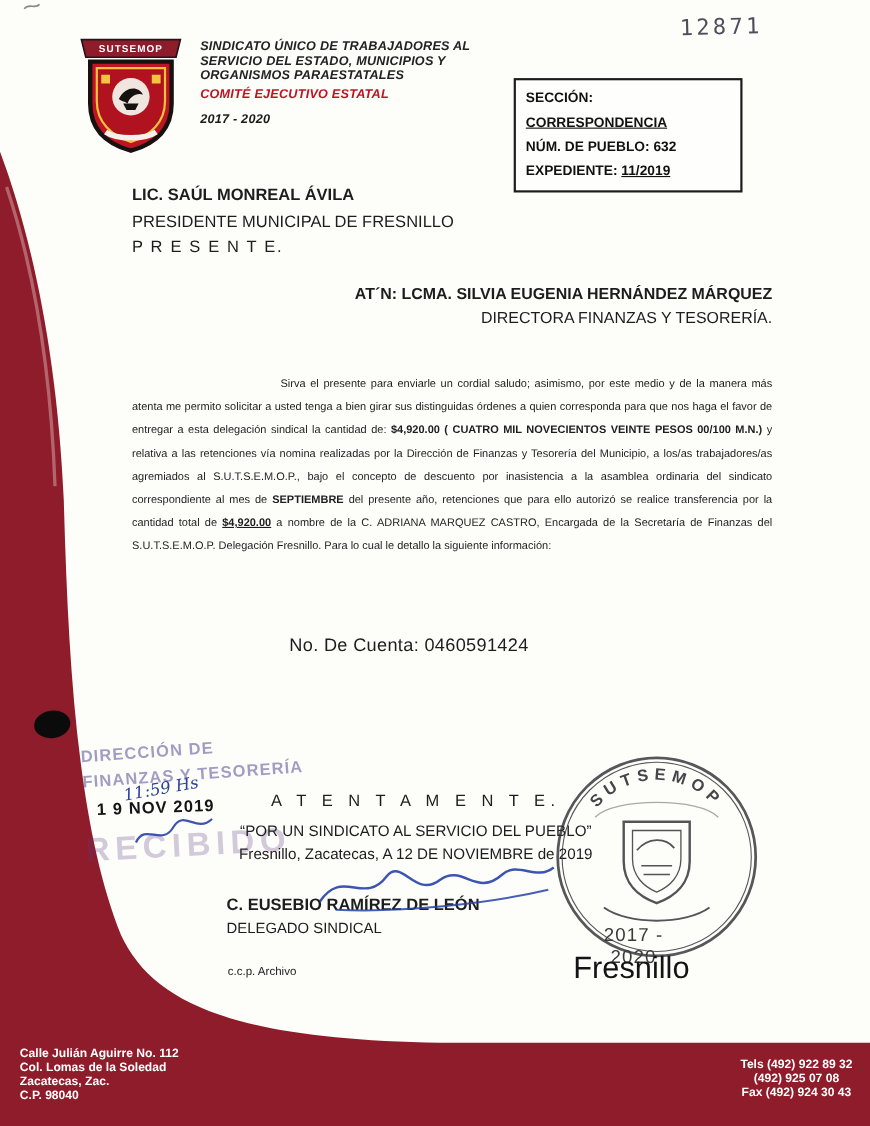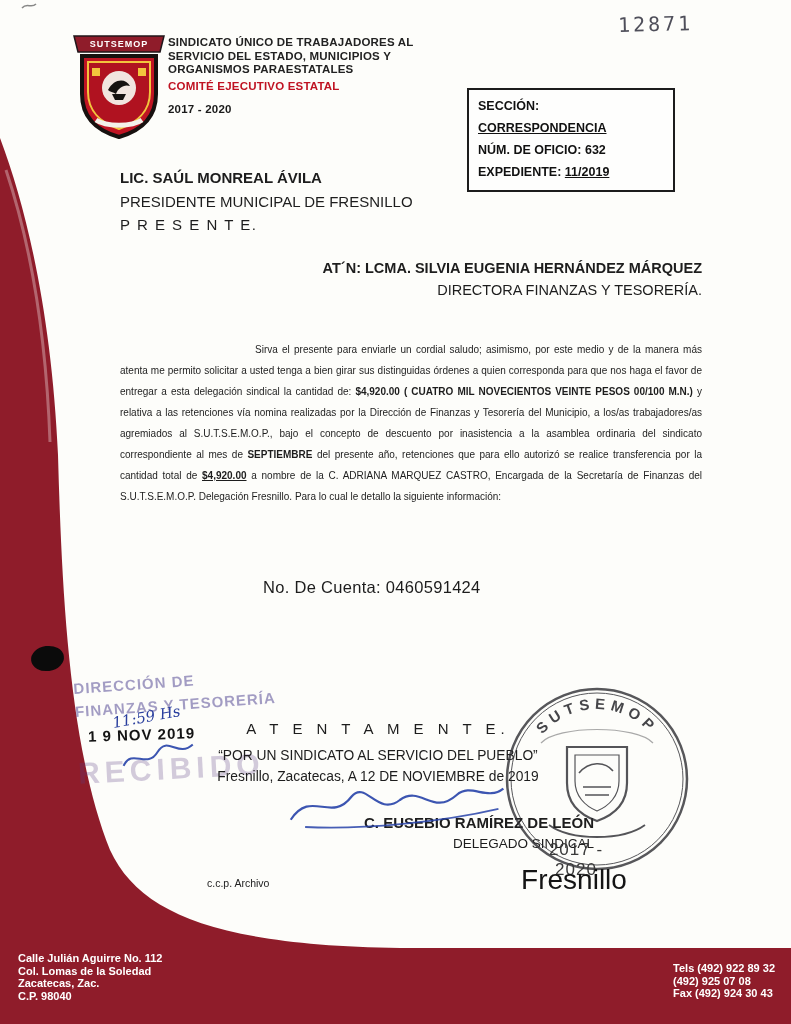--- a/index.html
+++ b/index.html
@@ -6,26 +6,26 @@
   .page{
     position:relative;width:791px;height:1024px;margin:0 auto;
     background:#fdfdfa;overflow:hidden;
     font-family:"Liberation Sans",sans-serif;color:#1d1d1d;
   }
   .bg-svg{position:absolute;left:0;top:0;width:791px;height:1024px;z-index:0;}
   .abs{position:absolute;z-index:2;}
 
   
   .logo{left:66px;top:28px;width:106px;height:114px;}
-  .org-block{left:168px;top:36px;font-size:11.5px;font-weight:bold;line-height:13.5px;letter-spacing:.2px;color:#222;}
+  .org-block{left:182px;top:36px;font-size:11.5px;font-weight:bold;line-height:13.5px;letter-spacing:.2px;color:#222;font-style:italic;}
   .org-block .committee{color:#bf1322;margin-top:3px;}
   .org-block .period{margin-top:10px;color:#1a1a1a;}
   .folio{left:618px;top:12px;font-family:"DejaVu Sans Mono",monospace;font-size:20px;color:#4f4f5a;letter-spacing:3px;transform:rotate(-1.5deg);}
 
-  .oficio-box{left:467px;top:88px;width:186px;border:2px solid #1c1c1c;padding:5px 9px 7px;
+  .oficio-box{left:467px;top:71px;width:186px;border:2px solid #1c1c1c;padding:5px 9px 7px;
     font-size:12.5px;font-weight:bold;line-height:22px;color:#111;background:rgba(255,255,255,.65);}
   .u{text-decoration:underline;}
 
   
   .recipient{left:120px;top:166px;font-size:15px;line-height:23.5px;}
   .recipient .r-name{font-weight:bold;}
   .recipient .r-presente{letter-spacing:1.5px;}
 
   .attention{right:89px;top:257px;text-align:right;font-size:14.5px;line-height:22px;}
   .attention .a1{font-weight:bold;}
@@ -42,33 +42,33 @@
     font-size:15px;transform:rotate(-10deg);}
   .stamp-date{left:88px;top:726px;font-weight:bold;font-size:15px;letter-spacing:1px;color:#141414;transform:rotate(-2deg);}
   .stamp-recibido{left:78px;top:752px;font-size:30px;font-weight:bold;color:#5a3c82;opacity:.26;
     letter-spacing:5px;transform:rotate(-3deg);}
 
   
   .closing{left:98px;top:720px;width:560px;text-align:center;}
   .closing .atent{font-size:15px;letter-spacing:5px;}
   .closing .slogan{font-size:13.8px;margin-top:11px;}
   .closing .pdate{font-size:13.8px;margin-top:6px;}
-  .signer{left:194px;top:814px;width:400px;text-align:right;}
+  .signer{left:206px;top:814px;width:400px;text-align:left;}
   .signer .s-name{font-weight:bold;font-size:15px;}
   .signer .s-title{font-size:13.5px;margin-top:5px;}
 
   .seal-svg{left:501px;top:683px;width:192px;height:192px;}
   .seal-period{left:528px;top:840px;width:96px;text-align:center;font-size:17px;color:#3a3a3a;letter-spacing:1px;}
   .seal-city{left:506px;top:864px;width:136px;text-align:center;font-size:28px;color:#141414;}
 
   .ccp{left:176px;top:877px;font-size:10.5px;color:#222;margin-left:31px;}
 
   
   .footer-address{left:18px;top:952px;color:#fff;font-size:11px;font-weight:bold;line-height:12.5px;z-index:3;}
-  .footer-phones{right:16px;top:962px;text-align:left;color:#fff;font-size:11px;font-weight:bold;line-height:12.5px;z-index:3;}
+  .footer-phones{right:16px;top:962px;text-align:center;color:#fff;font-size:11px;font-weight:bold;line-height:12.5px;z-index:3;}
 
   .hole-punch{left:31px;top:646px;width:33px;height:25px;background:#0b0b0b;border-radius:50%;transform:rotate(-8deg);z-index:3;}
 
   .scribble{z-index:3;}
 </style>
 </head>
 <body>
 
 <div class="page">
 
@@ -96,21 +96,21 @@
     <div>SERVICIO DEL ESTADO, MUNICIPIOS Y</div>
     <div>ORGANISMOS PARAESTATALES</div>
     <div class="committee">COMITÉ EJECUTIVO ESTATAL</div>
     <div class="period">2017 - 2020</div>
   </div>
 
   <div class="abs folio">12871</div>
 
   <div class="abs oficio-box">
     <div><span>SECCIÓN:</span> <span class="u">CORRESPONDENCIA</span></div>
-    <div><span>NÚM. DE OFICIO:</span> <span>632</span></div>
+    <div><span>NÚM. DE PUEBLO:</span> <span>632</span></div>
     <div><span>EXPEDIENTE:</span> <span class="u">11/2019</span></div>
   </div>
 
   <div class="abs recipient">
     <div class="r-name">LIC. SAÚL MONREAL ÁVILA</div>
     <div>PRESIDENTE MUNICIPAL DE FRESNILLO</div>
     <div class="r-presente">P R E S E N T E.</div>
   </div>
 
   <div class="abs attention">

